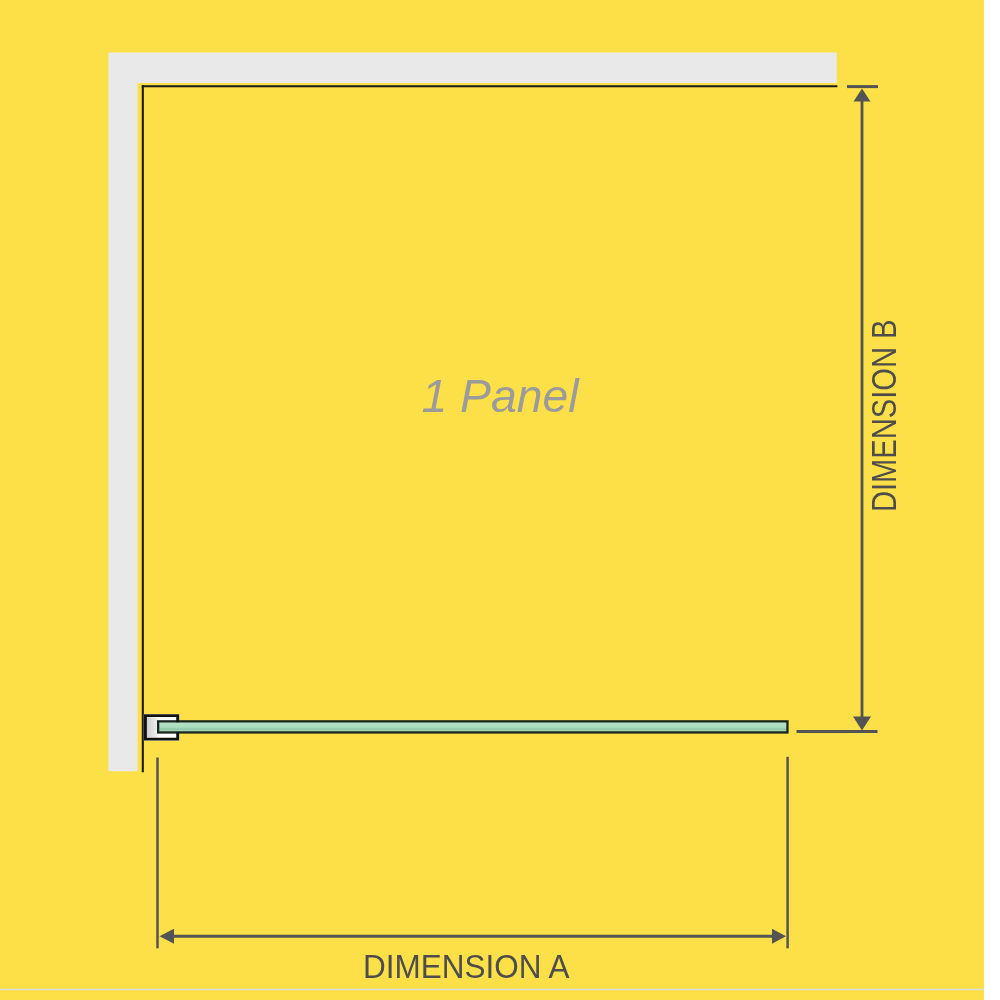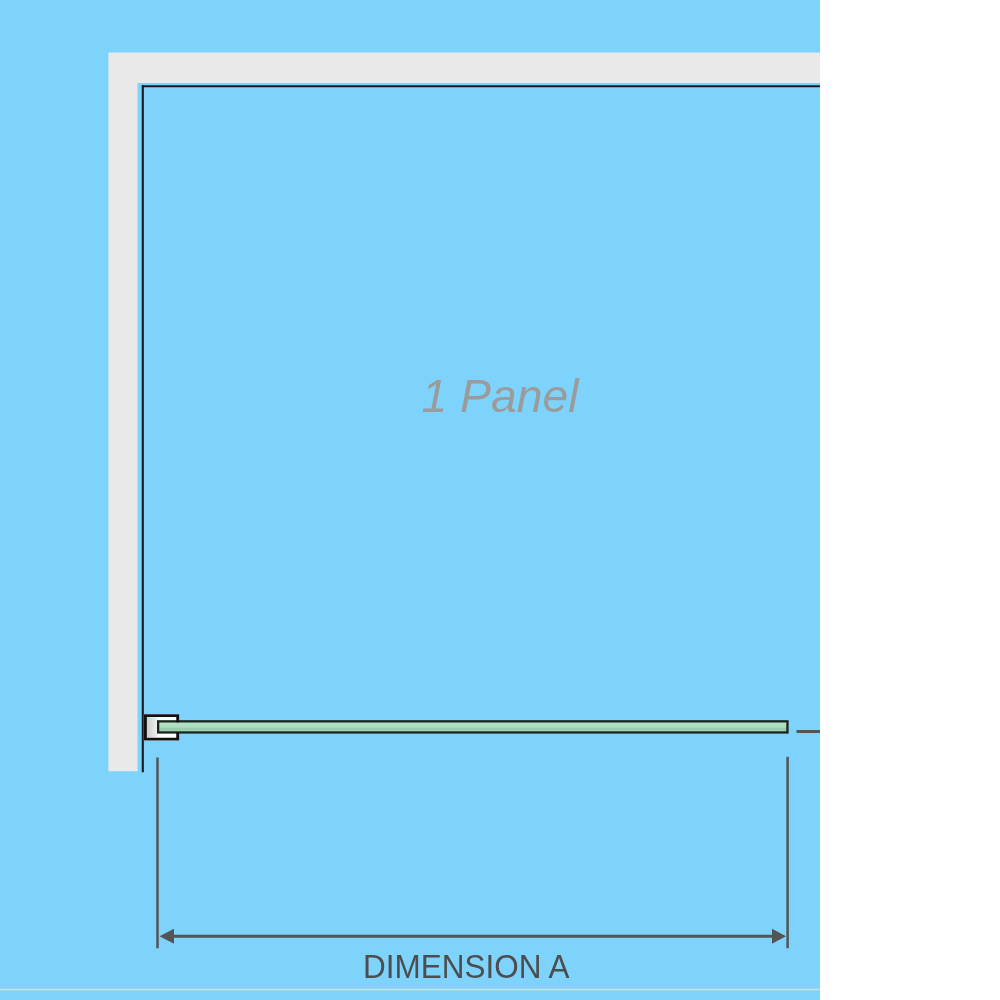--- a/index.html
+++ b/index.html
@@ -1,16 +1,16 @@
 <!DOCTYPE html>
 <html><head>
 <meta charset="utf-8">
 <style>
   html,body{margin:0;padding:0;background:#ffffff;}
-  .page{position:relative;width:820px;height:1000px;background:#7dd3fc;overflow:hidden;
+  .page{position:relative;width:984px;height:1000px;background:#fde047;overflow:hidden;
         font-family:"Liberation Sans",sans-serif;}
 </style>
 </head>
 <body>
 <div class="page">
 <svg width="1000" height="1000" viewBox="0 0 1000 1000" xmlns="http://www.w3.org/2000/svg">
   <defs>
     <linearGradient id="glassG" x1="0" y1="0" x2="0" y2="1">
       <stop offset="0" stop-color="#b7e2c8"></stop>
       <stop offset="0.55" stop-color="#a9dcbd"></stop>

